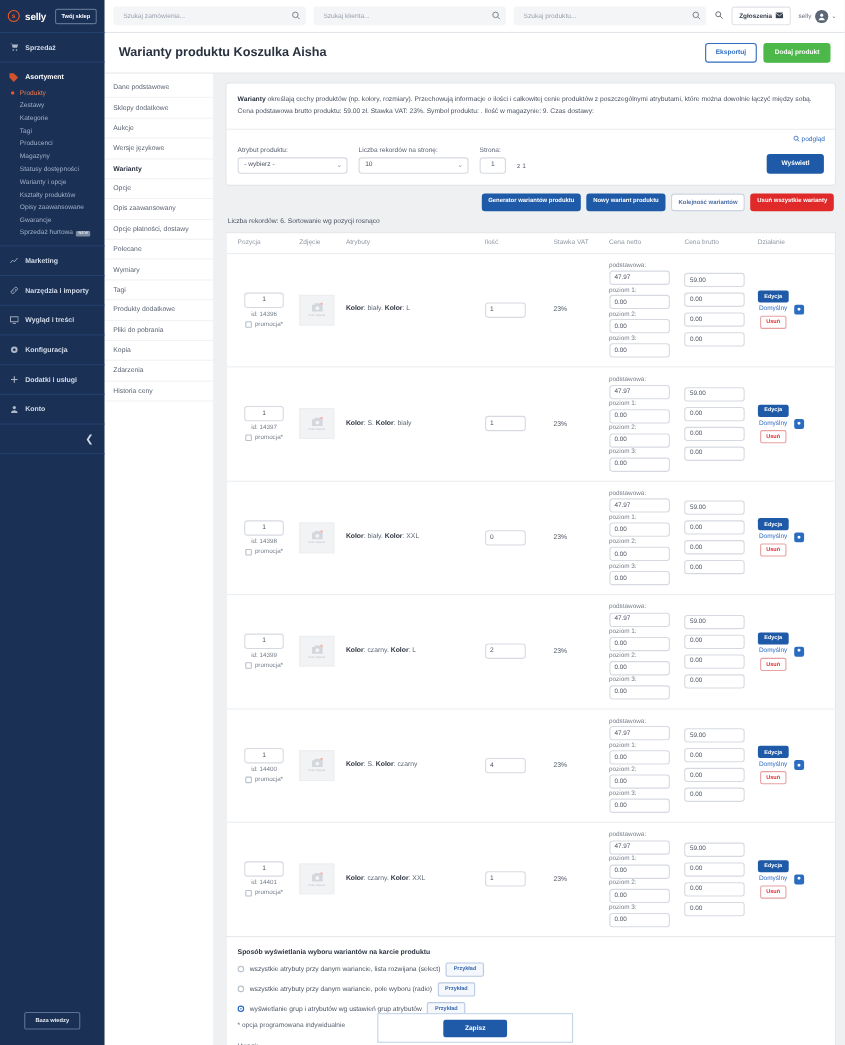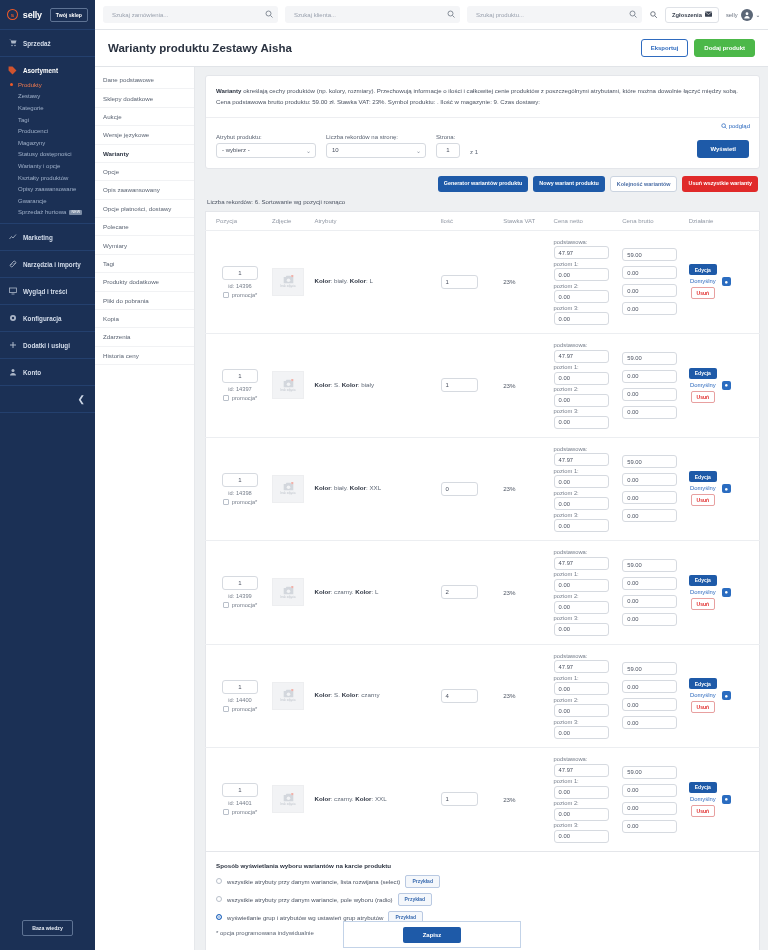--- a/index.html
+++ b/index.html
@@ -440,21 +440,21 @@
                 <circle cx="8" cy="5.5" r="2.8"></circle>
                 <path d="M2.5 15c0-3.2 2.6-4.9 5.5-4.9s5.5 1.7 5.5 4.9z"></path>
               </svg>
           </span>
           <span>⌄</span>
         </div>
       </div>
     </div>
 
     <div class="page-head">
-      <div class="page-title">Warianty produktu Zestawy Aisha</div>
+      <div class="page-title">Warianty produktu Koszulka Aisha</div>
       <div class="head-actions">
         <div class="btn btn-outline-blue">Eksportuj</div>
         <div class="btn btn-green">Dodaj produkt</div>
       </div>
     </div>
 
     <div class="content">
 
       <div class="subnav">
         <div class="subnav-item">Dane podstawowe</div>

